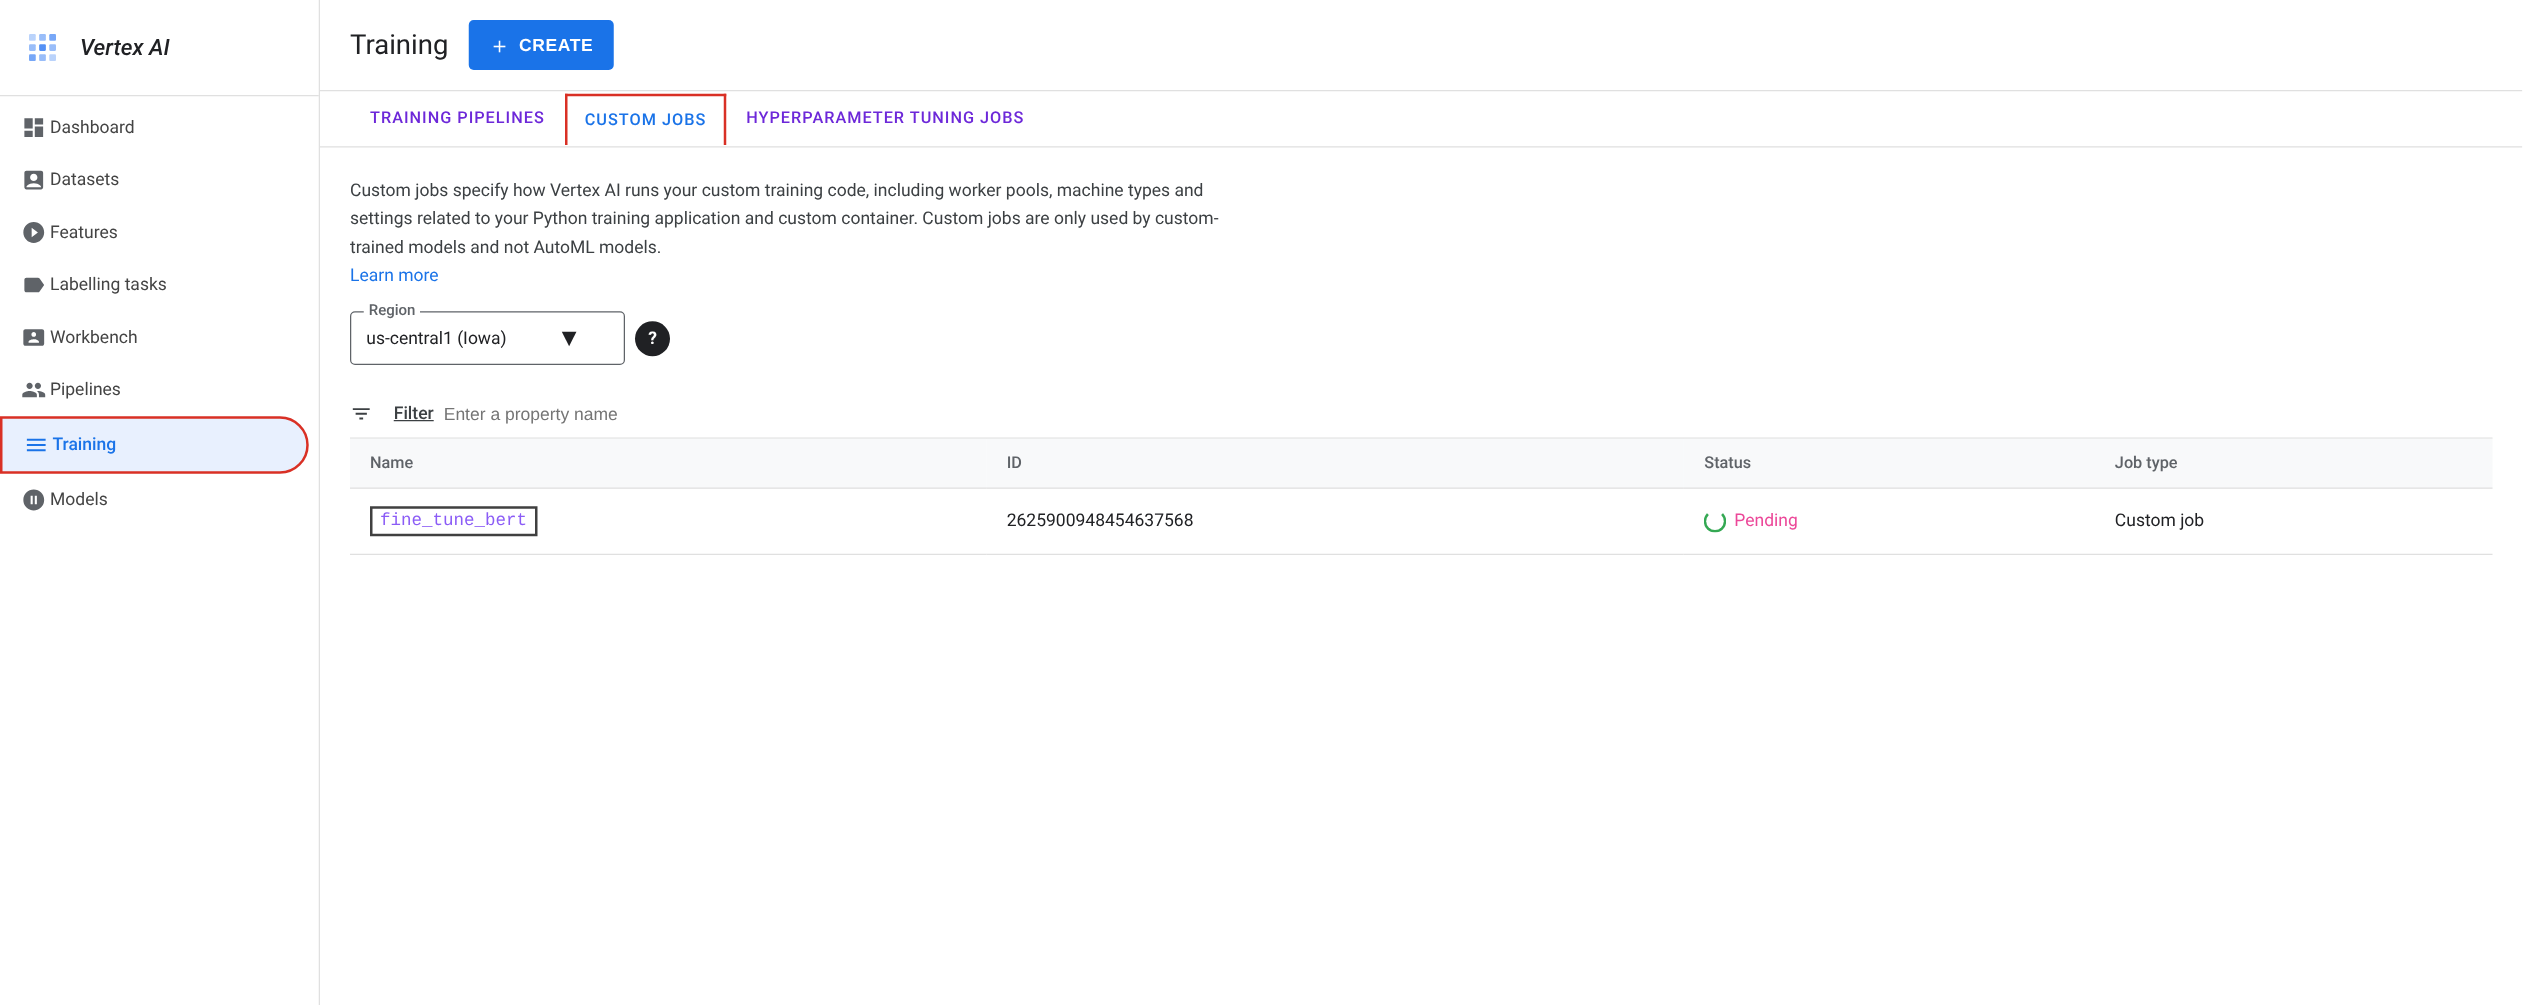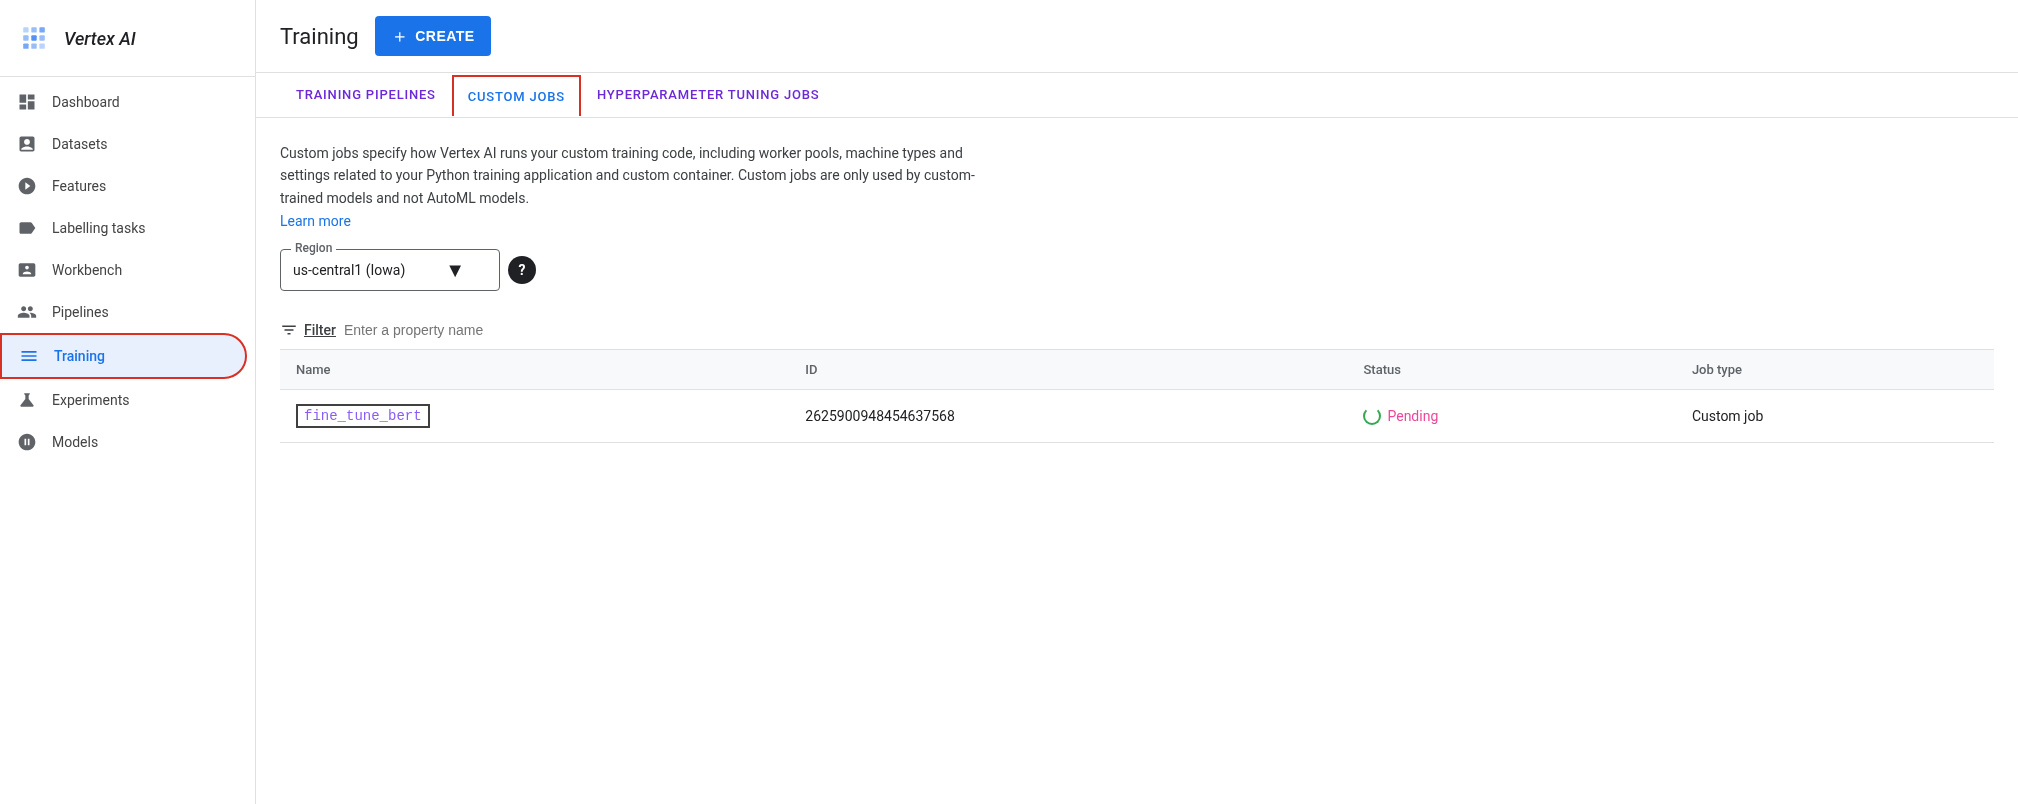--- a/index.html
+++ b/index.html
@@ -32,21 +32,21 @@
       font-style: italic;
     }
     .sidebar-divider {
       height: 1px;
       background: #e0e0e0;
       margin: 4px 0;
     }
     .sidebar-item {
       display: flex;
       align-items: center;
-      gap: 14px;
+      gap: 2px;
       padding: 10px 16px;
       cursor: pointer;
       border-radius: 0 24px 24px 0;
       margin-right: 8px;
       color: #444;
       font-size: 14px;
       font-weight: 400;
     }
     .sidebar-item.active {
       background: #e8f0fe;
@@ -206,21 +206,21 @@
     .filter-bar {
       display: flex;
       align-items: center;
       padding: 10px 0;
       border-bottom: 1px solid #e0e0e0;
       gap: 8px;
     }
     .filter-icon {
       display: flex;
       align-items: center;
-      gap: 6px;
+      gap: 17px;
       font-size: 14px;
       color: #3c4043;
       font-weight: 500;
       text-decoration: underline;
     }
     .filter-input {
       border: none;
       outline: none;
       font-size: 14px;
       color: #9aa0a6;
@@ -363,28 +363,20 @@
 
   <div class="sidebar-item active">
     <span class="icon">
       <svg viewBox="0 0 24 24" fill="currentColor">
           <path d="M3 18h18v-2H3v2zm0-5h18v-2H3v2zm0-7v2h18V6H3z"></path>
         </svg>
     </span>
     <span>Training</span>
   </div>
 
-  <div class="sidebar-item">
-    <span class="icon">
-      <svg viewBox="0 0 24 24" fill="currentColor">
-          <path d="M19.8 18.4L14 10.67V6.5l1.35-1.69c.26-.33.03-.81-.39-.81H9.04c-.42 0-.65.48-.39.81L10 6.5v4.17L4.2 18.4c-.49.66-.02 1.6.8 1.6h14c.82 0 1.29-.94.8-1.6z"></path>
-        </svg>
-    </span>
-    <span>Experiments</span>
-  </div>
 
   <div class="sidebar-item">
     <span class="icon">
       <svg viewBox="0 0 24 24" fill="currentColor">
           <path d="M12 2C6.48 2 2 6.48 2 12s4.48 10 10 10 10-4.48 10-10S17.52 2 12 2zm-1 14H9V8h2v8zm4 0h-2V8h2v8z"></path>
         </svg>
     </span>
     <span>Models</span>
   </div>
 </nav>

